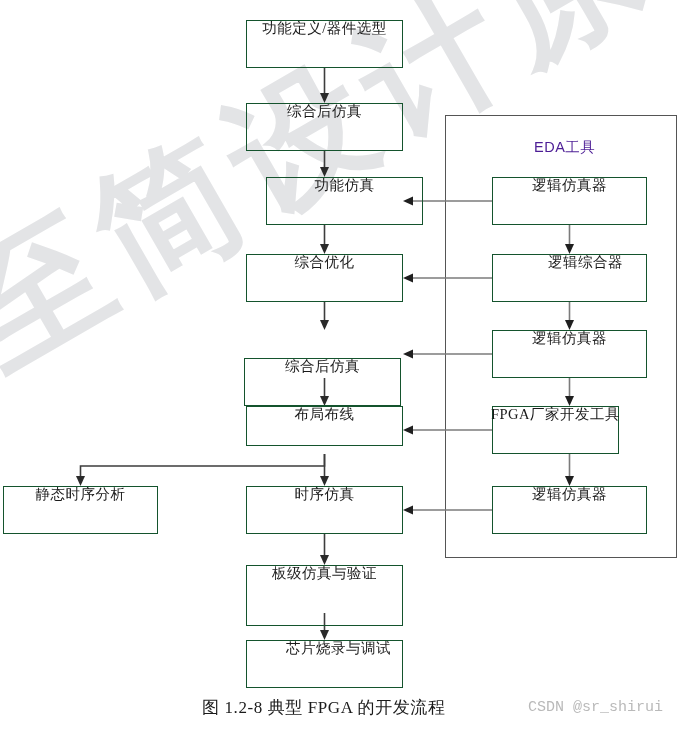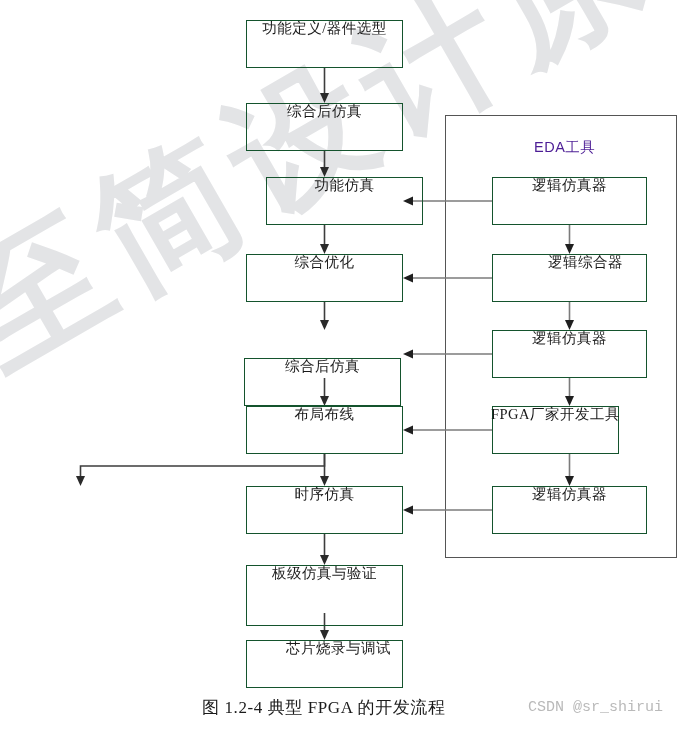--- a/index.html
+++ b/index.html
@@ -242,36 +242,39 @@
   </div>
 
   <div class="node" style="left:246px; top:254px; width:157px; height:48px;">
     <span class="node-label">综合优化</span>
   </div>
 
   <div class="node" style="left:244px; top:330px; width:157px; height:48px;margin-top:28px;">
     <span class="node-label">综合后仿真</span>
   </div>
 
-  <div class="node" style="left:246px; top:406px; width:157px; height:48px;">
+  <div class="node" style="left:246px; top:406px; width:157px; height:40px;">
     <span class="node-label">布局布线</span>
   </div>
 
   <div class="node" style="left:246px; top:486px; width:157px; height:48px;">
     <span class="node-label">时序仿真</span>
   </div>
 
   <div class="node" style="left:246px; top:565px; width:157px; height:61px;">
     <span class="node-label">板级仿真与验证</span>
   </div>
 
   <div class="node" style="left:246px; top:640px; width:157px; height:48px;padding-left:28px;">
     <span class="node-label">芯片烧录与调试</span>
   </div>
 
+  <div class="node" style="left:3px; top:486px; width:155px; height:48px;">
+    <span class="node-label">静态时序分析</span>
+  </div>
 
   <div class="node" style="left:492px; top:177px; width:155px; height:48px;">
     <span class="node-label">逻辑仿真器</span>
   </div>
 
   <div class="node" style="left:492px; top:254px; width:155px; height:48px;padding-left:32px;">
     <span class="node-label">逻辑综合器</span>
   </div>
 
   <div class="node" style="left:492px; top:330px; width:155px; height:48px;">
@@ -280,17 +283,17 @@
 
   <div class="node" style="left:492px; top:406px; width:127px; height:48px;">
     <span class="node-label">FPGA厂家开发工具</span>
   </div>
 
   <div class="node" style="left:492px; top:486px; width:155px; height:48px;">
     <span class="node-label">逻辑仿真器</span>
   </div>
 
   <div id="caption-row">
-    <div id="figure-caption">图 1.2-4 典型 FPGA 的开发流程</div>
+    <div id="figure-caption">图 1.2-8 典型 FPGA 的开发流程</div>
     <div id="csdn-watermark">CSDN @sr_shirui</div>
   </div>
 
 </div>
 
 </body></html>

